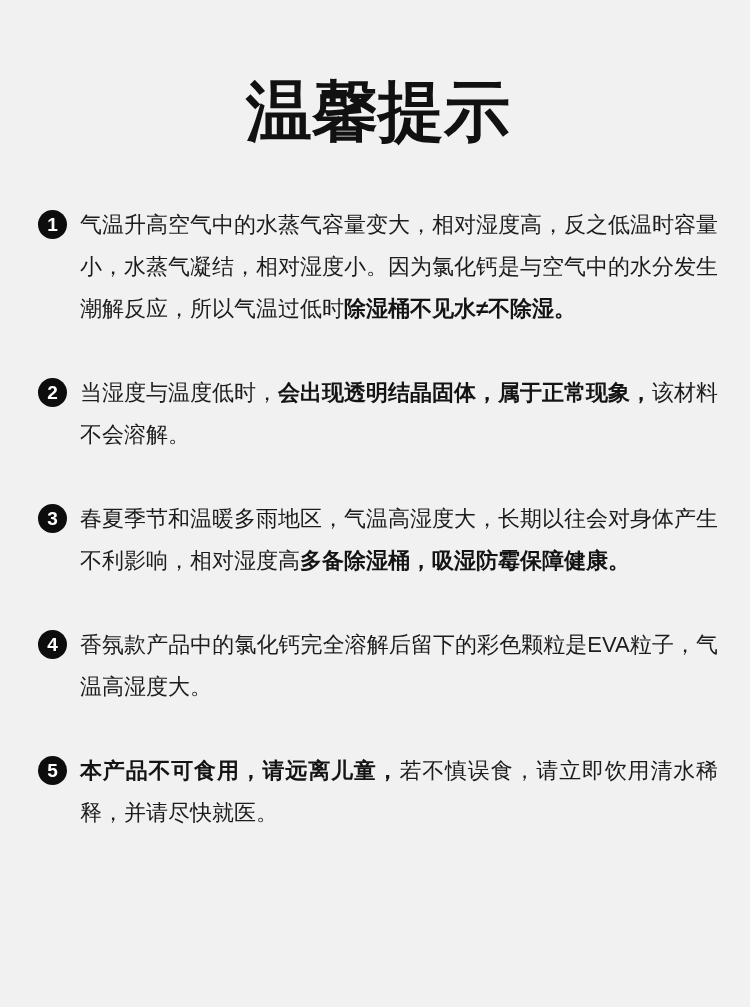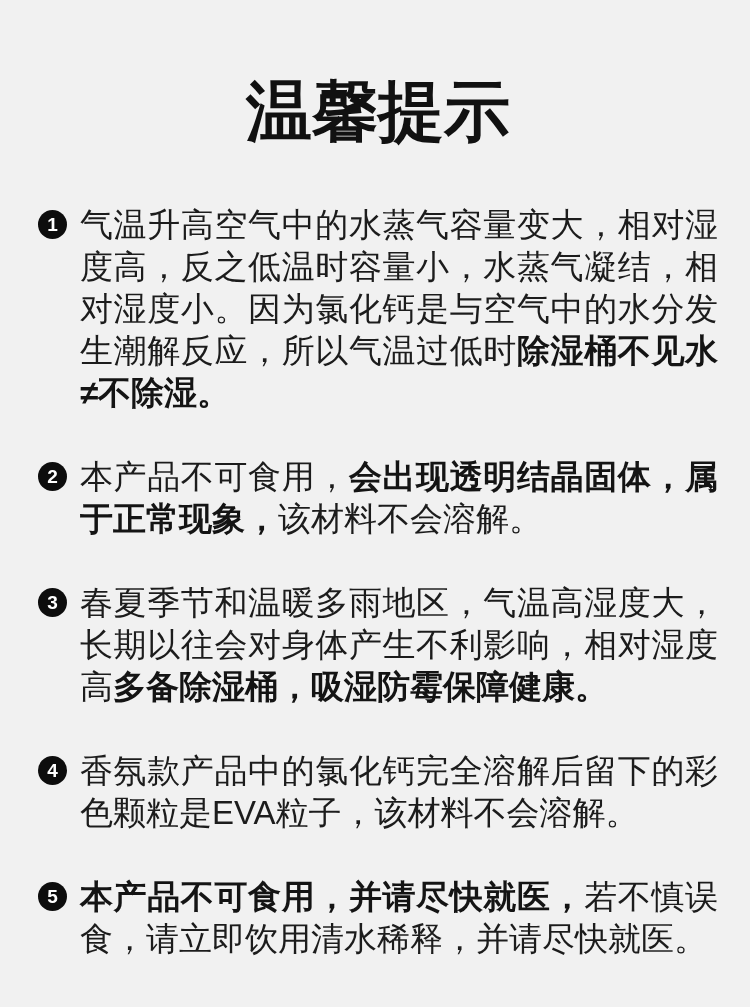--- a/index.html
+++ b/index.html
@@ -48,21 +48,21 @@
     color: #ffffff;
     font-size: 19px;
     font-weight: bold;
     display: flex;
     align-items: center;
     justify-content: center;
     line-height: 1;
   }
   .tip-text {
     margin: 0;
-    font-size: 33px;
+    font-size: 22px;
     line-height: 42px;
     color: #1c1c1c;
     text-align: justify;
   }
   .seg {
     font-weight: 400;
   }
   .seg.bold {
     font-weight: 700;
     color: #141414;
@@ -73,28 +73,28 @@
 
 <div class="page">
   <h1 class="page-title">温馨提示</h1>
   <div class="tips-list">
       <div class="tip-item">
         <span class="tip-bullet">1</span>
         <p class="tip-text"><span class="seg">气温升高空气中的水蒸气容量变大，相对湿度高，反之低温时容量小，水蒸气凝结，相对湿度小。因为氯化钙是与空气中的水分发生潮解反应，所以气温过低时</span><span class="seg bold">除湿桶不见水≠不除湿。</span></p>
       </div>
       <div class="tip-item">
         <span class="tip-bullet">2</span>
-        <p class="tip-text"><span class="seg">本产品不可食用，</span><span class="seg bold">会出现透明结晶固体，属于正常现象，</span><span class="seg">该材料不会溶解。</span></p>
+        <p class="tip-text"><span class="seg">当湿度与温度低时，</span><span class="seg bold">会出现透明结晶固体，属于正常现象，</span><span class="seg">该材料不会溶解。</span></p>
       </div>
       <div class="tip-item">
         <span class="tip-bullet">3</span>
         <p class="tip-text"><span class="seg">春夏季节和温暖多雨地区，气温高湿度大，长期以往会对身体产生不利影响，相对湿度高</span><span class="seg bold">多备除湿桶，吸湿防霉保障健康。</span></p>
       </div>
       <div class="tip-item">
         <span class="tip-bullet">4</span>
-        <p class="tip-text"><span class="seg">香氛款产品中的氯化钙完全溶解后留下的彩色颗粒是EVA粒子，该材料不会溶解。</span></p>
+        <p class="tip-text"><span class="seg">香氛款产品中的氯化钙完全溶解后留下的彩色颗粒是EVA粒子，气温高湿度大。</span></p>
       </div>
       <div class="tip-item">
         <span class="tip-bullet">5</span>
-        <p class="tip-text"><span class="seg bold">本产品不可食用，并请尽快就医，</span><span class="seg">若不慎误食，请立即饮用清水稀释，并请尽快就医。</span></p>
+        <p class="tip-text"><span class="seg bold">本产品不可食用，请远离儿童，</span><span class="seg">若不慎误食，请立即饮用清水稀释，并请尽快就医。</span></p>
       </div>
     </div>
 </div>
 
 </body></html>

